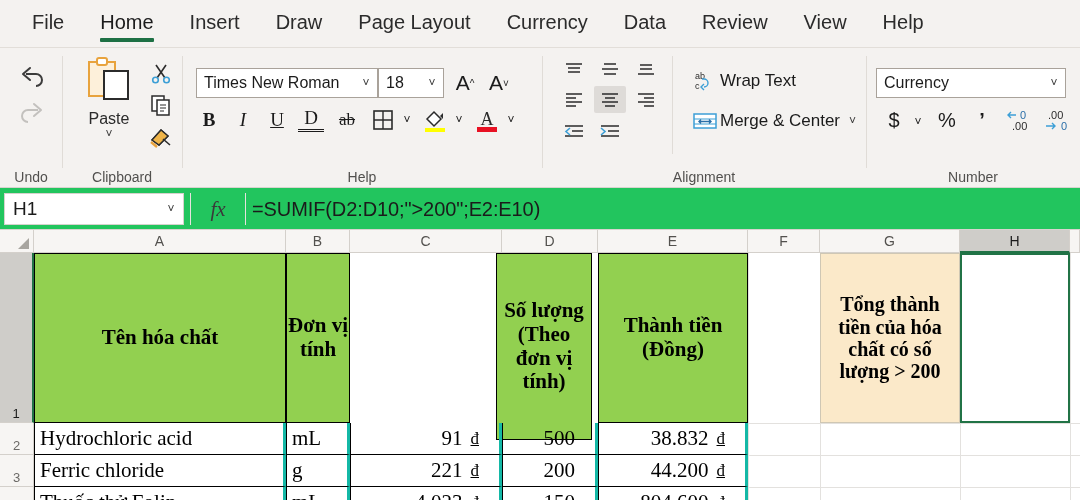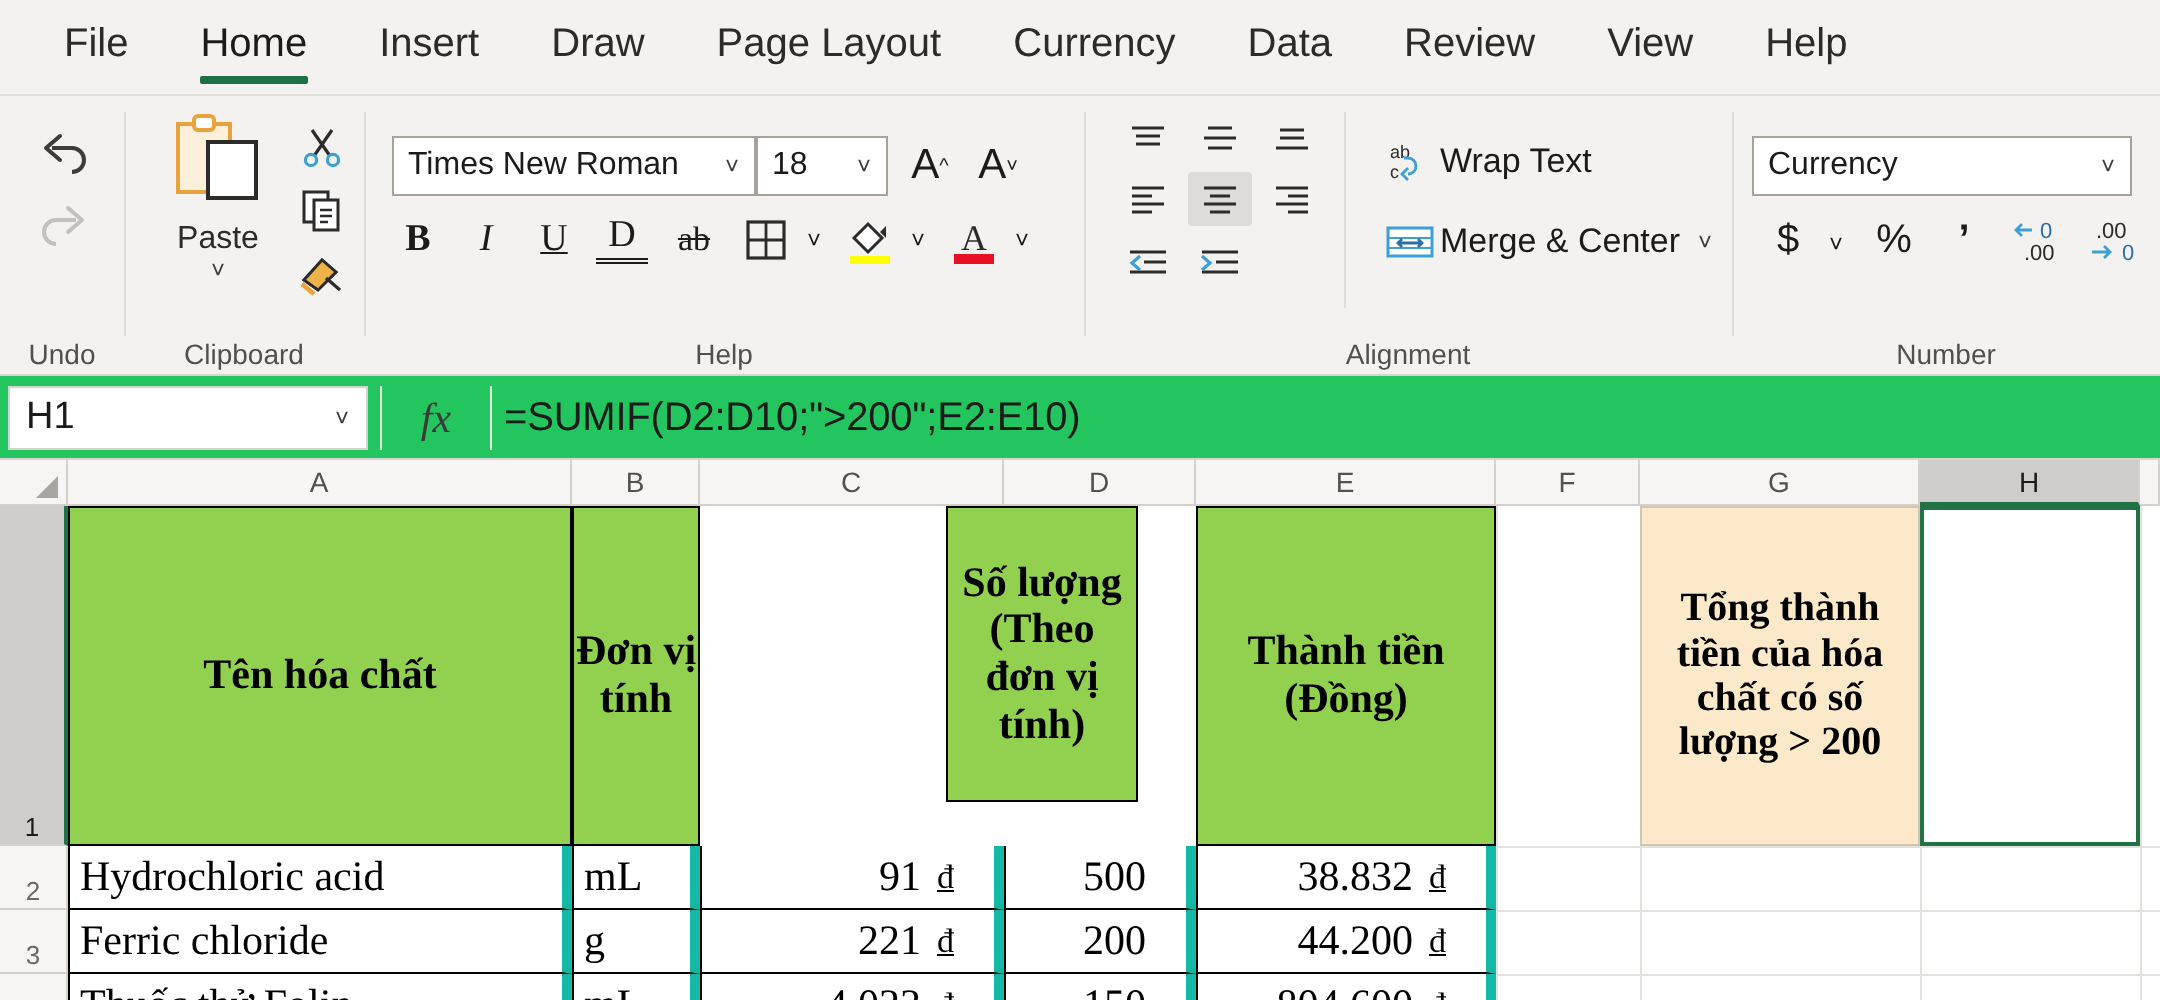--- a/index.html
+++ b/index.html
@@ -226,21 +226,21 @@
     font-weight: bold;
     justify-content: center; text-align: center;
     line-height: 1.12;
     border: 1px solid #000000;
     flex-direction: column;
   }
   .cell.hdr span { display: block; }
   .cell.green { background: #92d050; }
   .cell.beige { background: #fbe9c9; }
   .cell.body {
-    border-right: 5px solid #14b8a6; border-bottom: 1px solid #000000;
+    border-right: 3px solid #14b8a6; border-bottom: 1px solid #000000;
     border-left: 1px solid #000000;
   }
   .cell.txt { padding-left: 5px; justify-content: flex-start; }
   .cell.num { padding-right: 20px; justify-content: flex-end; }
   .dong { text-decoration: underline; margin-left: 8px; font-size: 17px; }
 
   .gridline-v { position: absolute; width: 1px; background: #e3e1de; }
   .gridline-h { position: absolute; height: 1px; background: #e3e1de; }
 
   #h1-cell {
@@ -511,21 +511,21 @@
     <div class="gridline-h" style="left:748px; top:225px; width:332px;"></div>
     <div class="gridline-h" style="left:748px; top:257px; width:332px;"></div>
 
     <div class="cell hdr green" style="left:34px;  top:23px; width:252px; height:170px;">
       <span>Tên hóa chất</span>
     </div>
     <div class="cell hdr green" style="left:286px; top:23px; width:64px;  height:170px;">
       <span>Đơn vị</span>
       <span>tính</span>
     </div>
-    <div class="cell hdr green" style="left:473px; top:23px; width:96px;  height:148px;text-align:center;">
+    <div class="cell hdr green" style="left:496px; top:23px; width:96px;  height:187px;text-align:center;">
       <span>Số lượng</span>
       <span>(Theo</span>
       <span>đơn vị</span>
       <span>tính)</span>
     </div>
     <div class="cell hdr green" style="left:598px; top:23px; width:150px; height:170px;">
       <span>Thành tiền</span>
       <span>(Đồng)</span>
     </div>
     <div class="cell hdr beige" style="left:820px; top:23px; width:140px; height:170px; border-color:#cfc7b4; font-size:20px;">

